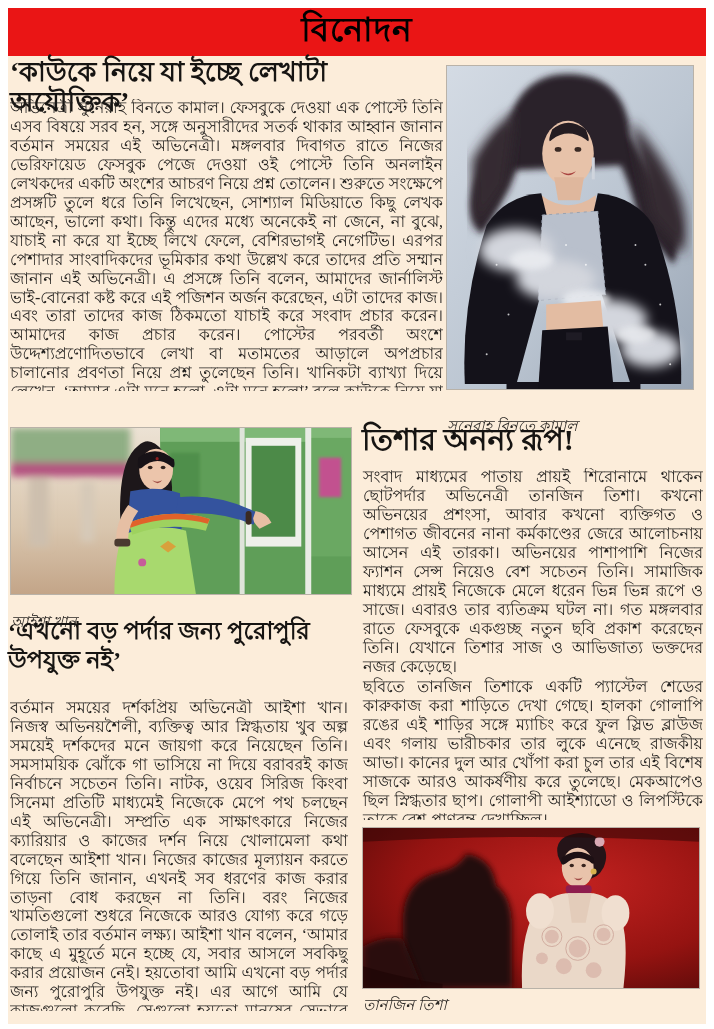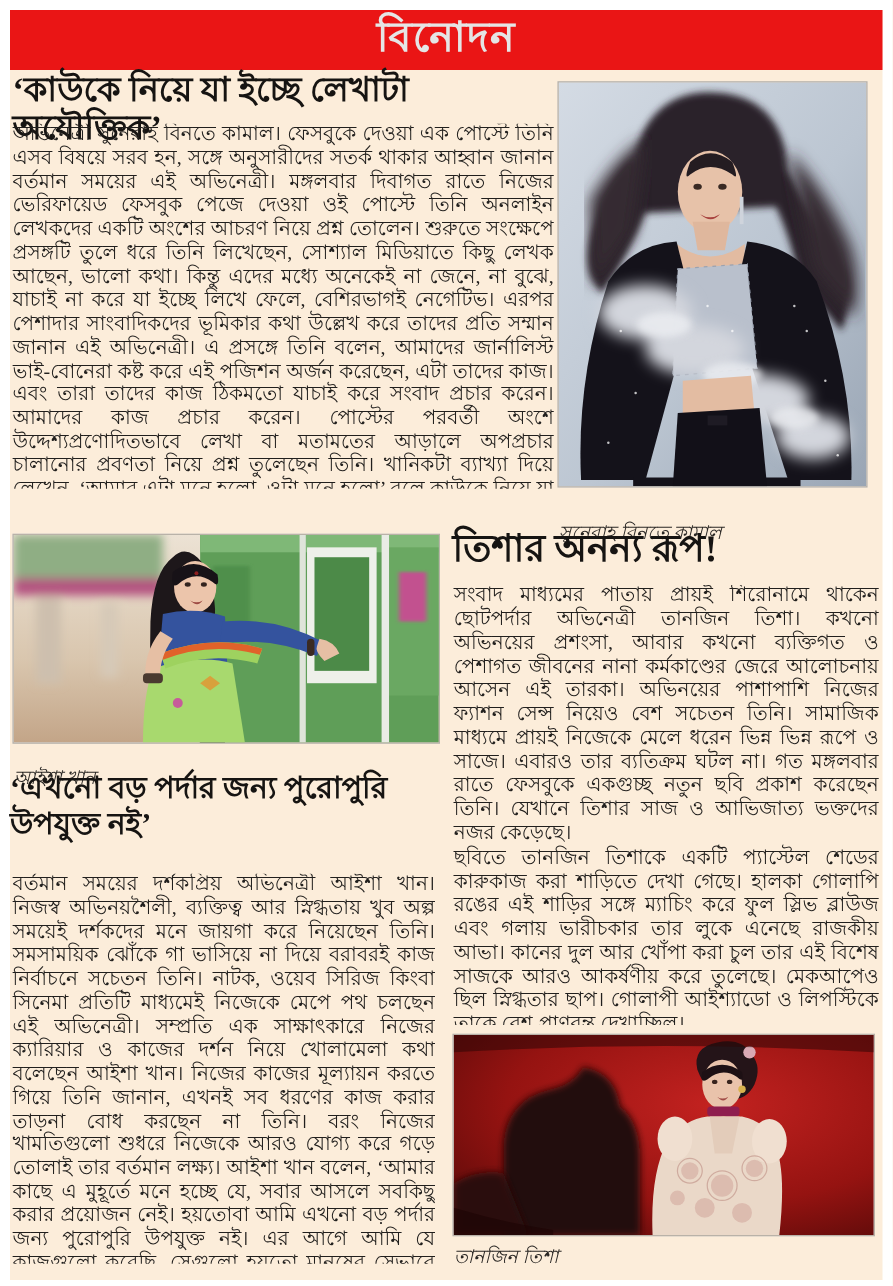--- a/index.html
+++ b/index.html
@@ -1,21 +1,21 @@
 <!DOCTYPE html>
 <html><head>
 <meta charset="utf-8">
 <style>
   html,body{margin:0;padding:0;}
   body{background:#ffffff;font-family:"Liberation Serif","DejaVu Serif",serif;}
   .page{position:relative;width:714px;height:1029px;background:#ffffff;overflow:hidden;}
   .cream{position:absolute;left:8px;top:8px;width:698px;height:1016px;background:#fcedda;}
   .banner{position:absolute;left:8px;top:8px;width:698px;height:48px;background:#ea1515;
           display:flex;align-items:center;justify-content:center;}
-  .banner-title{color:#e5e5e5;font-size:33px;font-weight:bold;letter-spacing:1px;}
+  .banner-title{color:#000000;font-size:33px;font-weight:bold;letter-spacing:1px;}
   .headline{position:absolute;color:#161412;font-weight:bold;line-height:1.12;}
   .h1{left:10px;top:57px;width:438px;font-size:27px;}
   .h2{left:362px;top:423px;width:342px;font-size:30px;font-family:Liberation Serif, serif;}
   .h3{left:8px;top:617px;width:330px;font-size:24px;line-height:1.22;}
   .bodytext{position:absolute;color:#211f1d;font-size:16px;line-height:1.185;text-align:justify;}
   .b1{left:10px;top:99px;width:433px;height:292px;overflow:hidden;}
   .b2{left:362px;top:468px;width:341px;height:352px;overflow:hidden;}
   .b2 p{margin:0 0 2px 1px;}
   .b3{left:10px;top:699px;width:338px;height:312px;overflow:hidden;}
   .photo{position:absolute;border:1px solid #b9b2a8;box-sizing:border-box;background:#ddd;}

